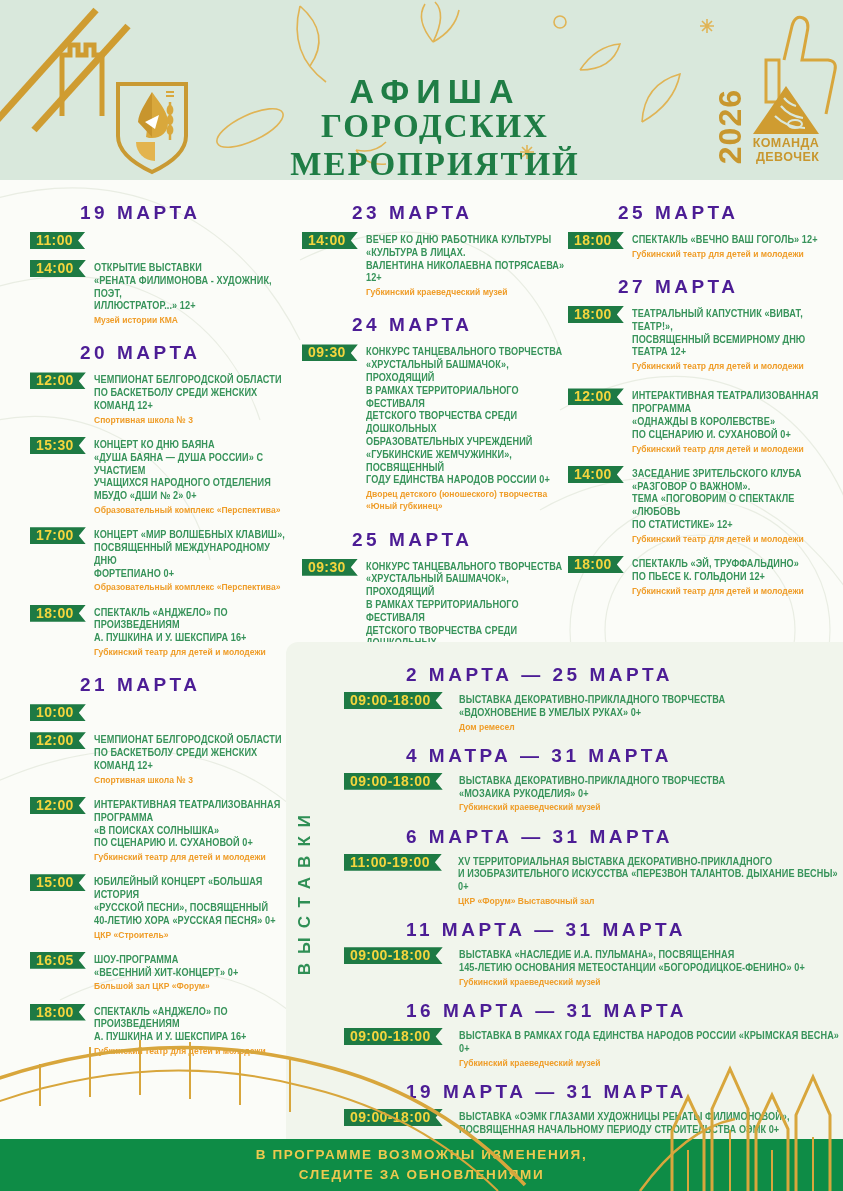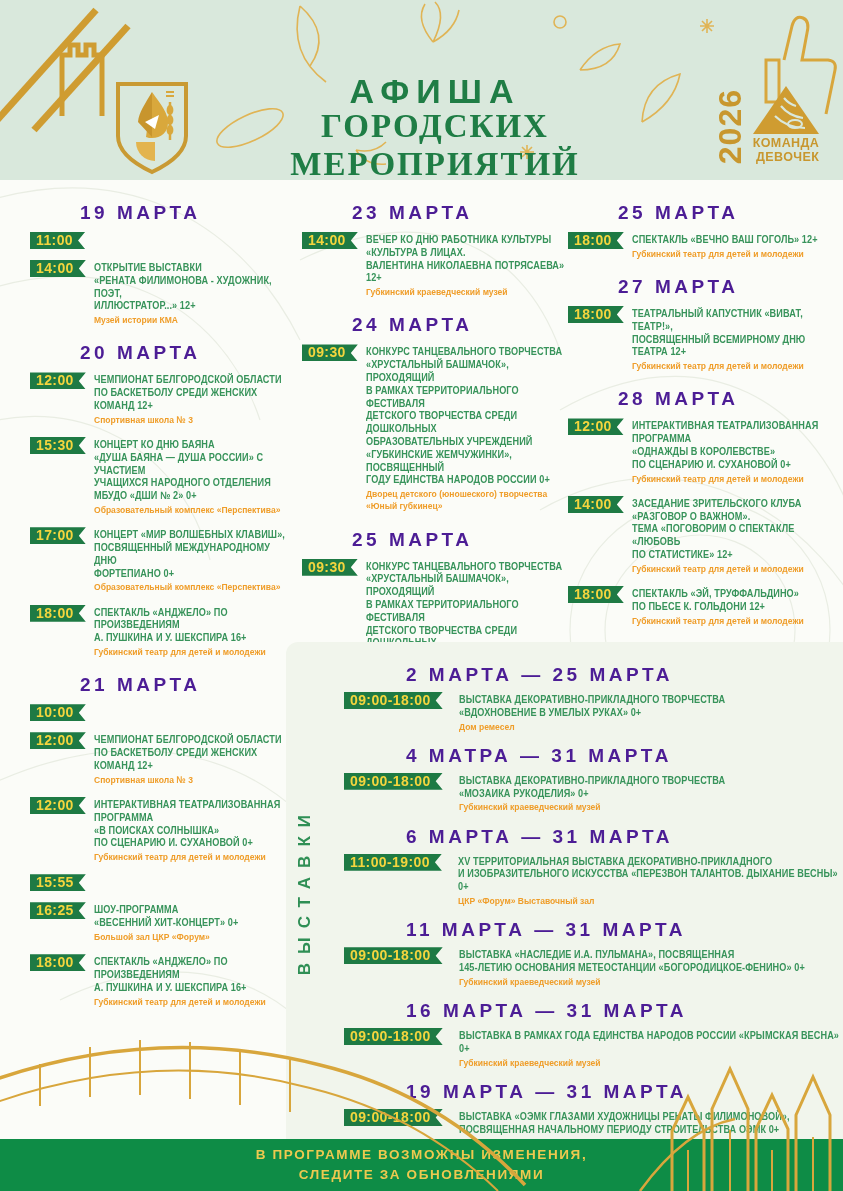--- a/index.html
+++ b/index.html
@@ -208,24 +208,30 @@
             <div class="event">
               <div class="badge">12:00</div>
               <div class="event-text">
                 <div class="event-title">ИНТЕРАКТИВНАЯ ТЕАТРАЛИЗОВАННАЯ ПРОГРАММА
 «В ПОИСКАХ СОЛНЫШКА»
 ПО СЦЕНАРИЮ И. СУХАНОВОЙ 0+</div>
                 <div class="event-venue">Губкинский театр для детей и молодежи</div>
               </div>
             </div>
             <div class="event">
-              <div class="badge">15:55</div>
-            </div>
-            <div class="event">
-              <div class="badge">16:25</div>
+              <div class="badge">15:00</div>
+              <div class="event-text">
+                <div class="event-title">ЮБИЛЕЙНЫЙ КОНЦЕРТ «БОЛЬШАЯ ИСТОРИЯ
+«РУССКОЙ ПЕСНИ», ПОСВЯЩЕННЫЙ
+40-ЛЕТИЮ ХОРА «РУССКАЯ ПЕСНЯ» 0+</div>
+                <div class="event-venue">ЦКР «Строитель»</div>
+              </div>
+            </div>
+            <div class="event">
+              <div class="badge">16:05</div>
               <div class="event-text">
                 <div class="event-title">ШОУ-ПРОГРАММА
 «ВЕСЕННИЙ ХИТ-КОНЦЕРТ» 0+</div>
                 <div class="event-venue">Большой зал ЦКР «Форум»</div>
               </div>
             </div>
             <div class="event">
               <div class="badge">18:00</div>
               <div class="event-text">
                 <div class="event-title">СПЕКТАКЛЬ «АНДЖЕЛО» ПО ПРОИЗВЕДЕНИЯМ
@@ -301,21 +307,20 @@
                 <div class="event">
                   <div class="badge">18:00</div>
                   <div class="event-text">
                     <div class="event-title">ТЕАТРАЛЬНЫЙ КАПУСТНИК «ВИВАТ, ТЕАТР!»,
 ПОСВЯЩЕННЫЙ ВСЕМИРНОМУ ДНЮ ТЕАТРА 12+</div>
                     <div class="event-venue">Губкинский театр для детей и молодежи</div>
                   </div>
                 </div>
               </section>
               <section class="date-section">
-                <h2 class="date">28 МАРТА</h2>
                 <div class="event">
                   <div class="badge">12:00</div>
                   <div class="event-text">
                     <div class="event-title">ИНТЕРАКТИВНАЯ ТЕАТРАЛИЗОВАННАЯ ПРОГРАММА
 «ОДНАЖДЫ В КОРОЛЕВСТВЕ»
 ПО СЦЕНАРИЮ И. СУХАНОВОЙ 0+</div>
                     <div class="event-venue">Губкинский театр для детей и молодежи</div>
                   </div>
                 </div>
                 <div class="event">

